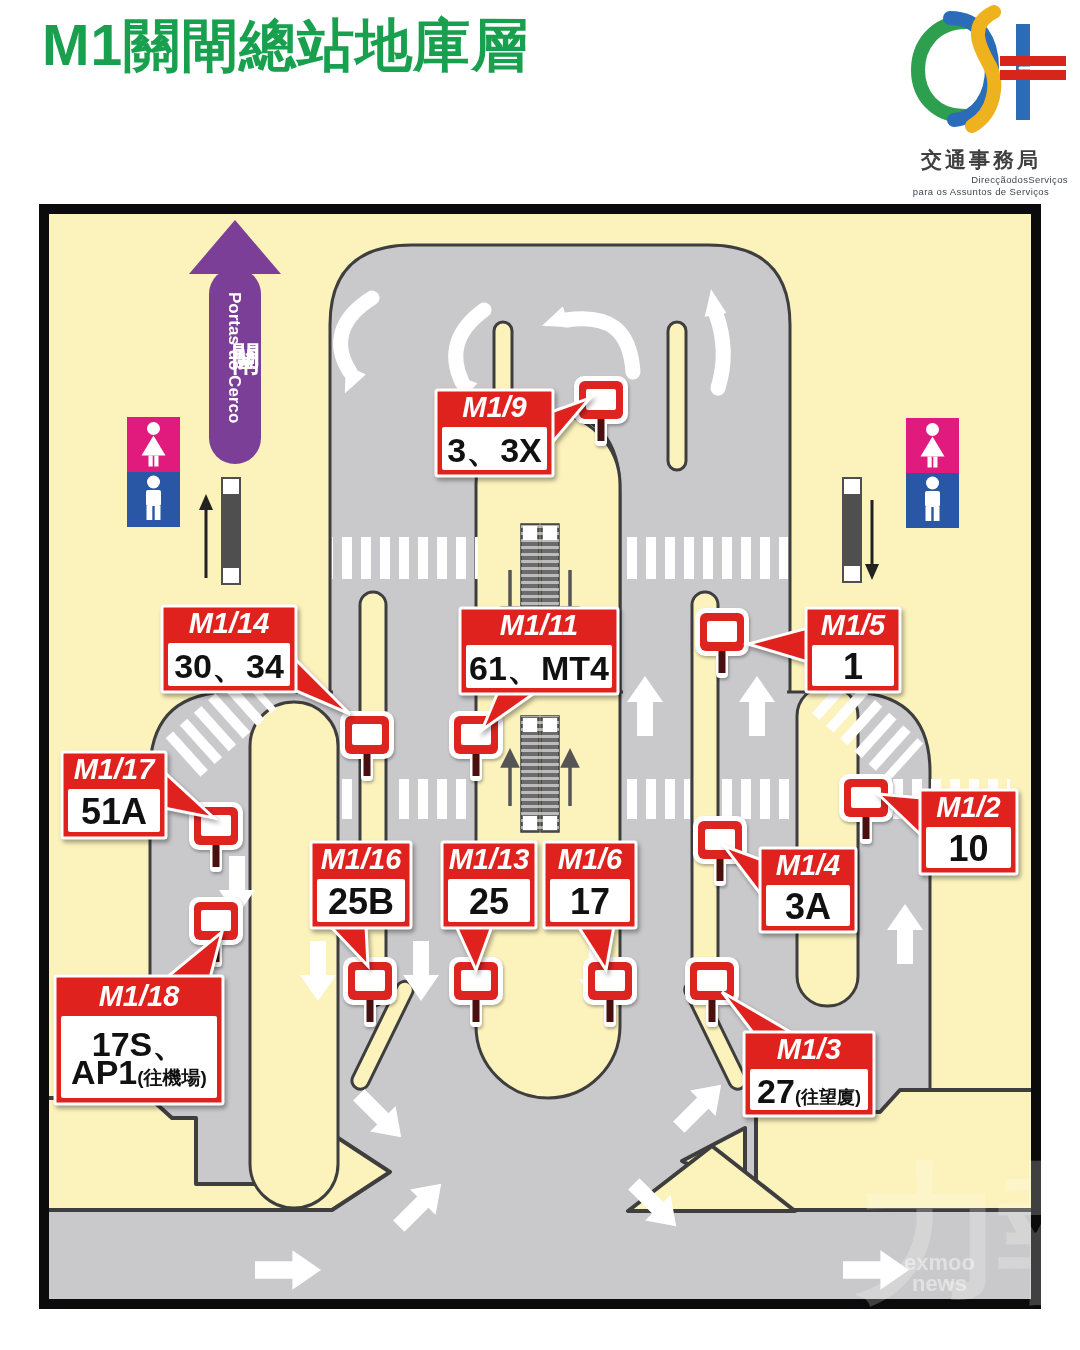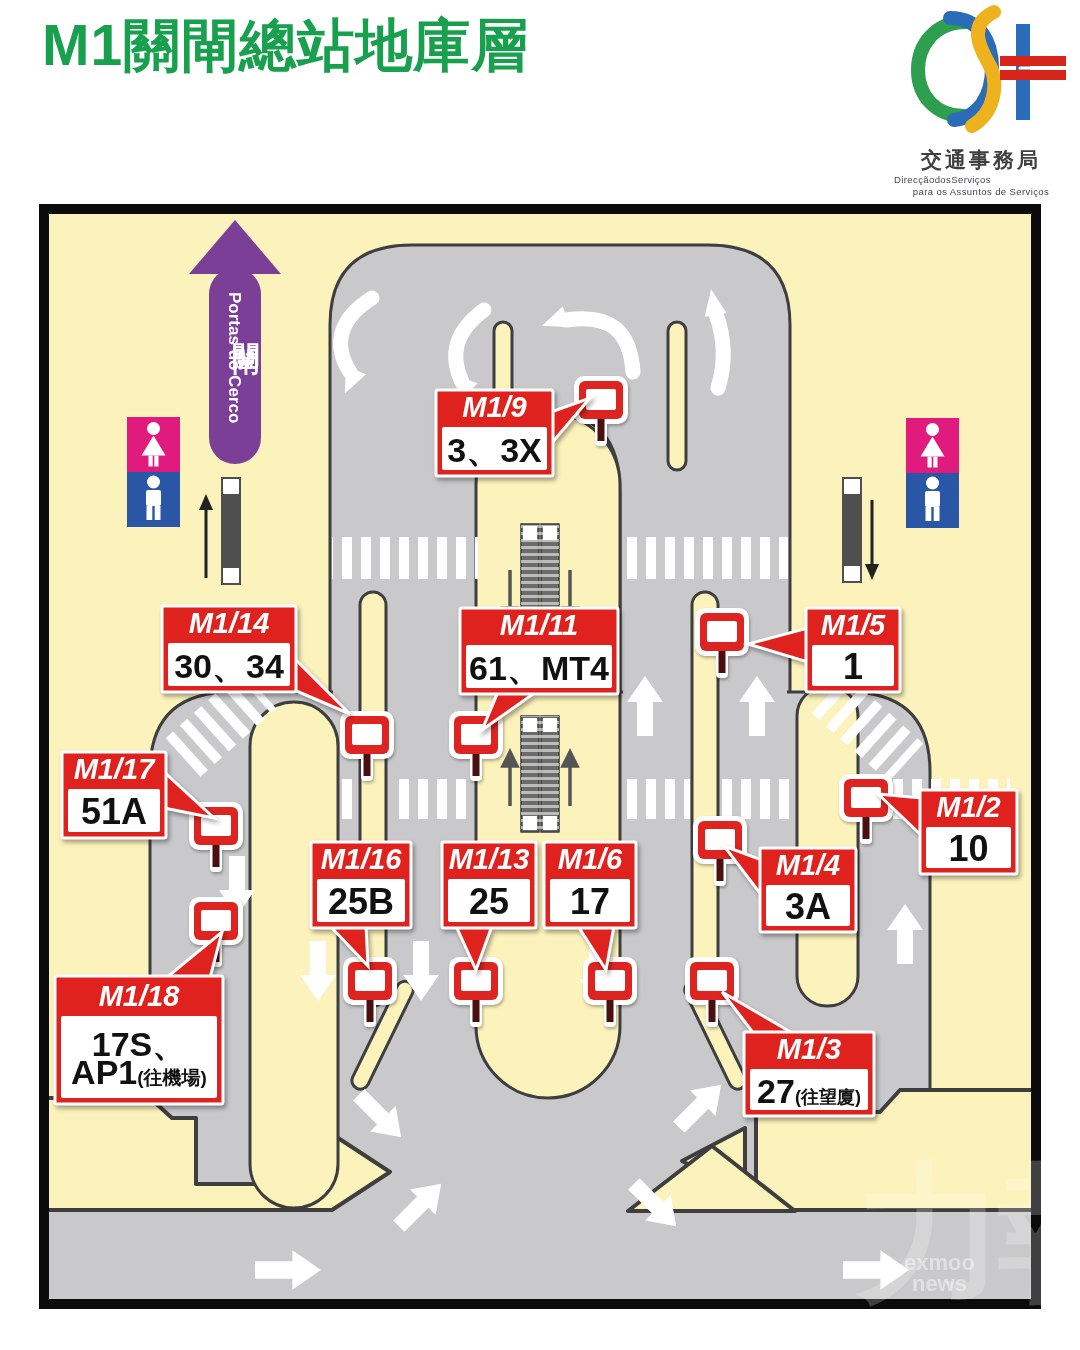--- a/index.html
+++ b/index.html
@@ -3,21 +3,21 @@
 <meta charset="utf-8">
 <style>
   html,body{margin:0;padding:0;background:#fff;}
   #page{position:relative;width:1080px;height:1350px;background:#fff;overflow:hidden;
         font-family:"Liberation Sans",sans-serif;}
   #title{position:absolute;left:42px;top:10px;color:#18A04E;font-weight:bold;
          font-size:57px;line-height:1.26;letter-spacing:1px;white-space:nowrap;}
   #logo{position:absolute;left:888px;top:4px;width:186px;text-align:center;}
   #logo .cjk{font-size:21px;font-weight:bold;color:#404040;letter-spacing:3px;margin-top:2px;}
   #logo .pt{font-size:9.5px;color:#3F4650;line-height:1.25;letter-spacing:0.4px;}
-  #logo .pt1{display:flex;justify-content:flex-start;padding:0 6px;}
+  #logo .pt1{display:flex;justify-content:flex-end;padding:0 6px;}
   svg text{font-family:"Liberation Sans",sans-serif;}
   #wm{position:absolute;left:856px;top:1158px;width:224px;height:192px;overflow:hidden;
       pointer-events:none;}
   #wm .big{font-size:150px;font-weight:bold;color:rgba(255,255,255,0.22);line-height:1;
            white-space:nowrap;letter-spacing:-8px;}
   #wm .sm{position:absolute;left:48px;top:95px;font-size:22px;font-weight:bold;
           color:rgba(255,255,255,0.45);line-height:0.95;text-align:center;}
 </style>
 </head>
 <body>

